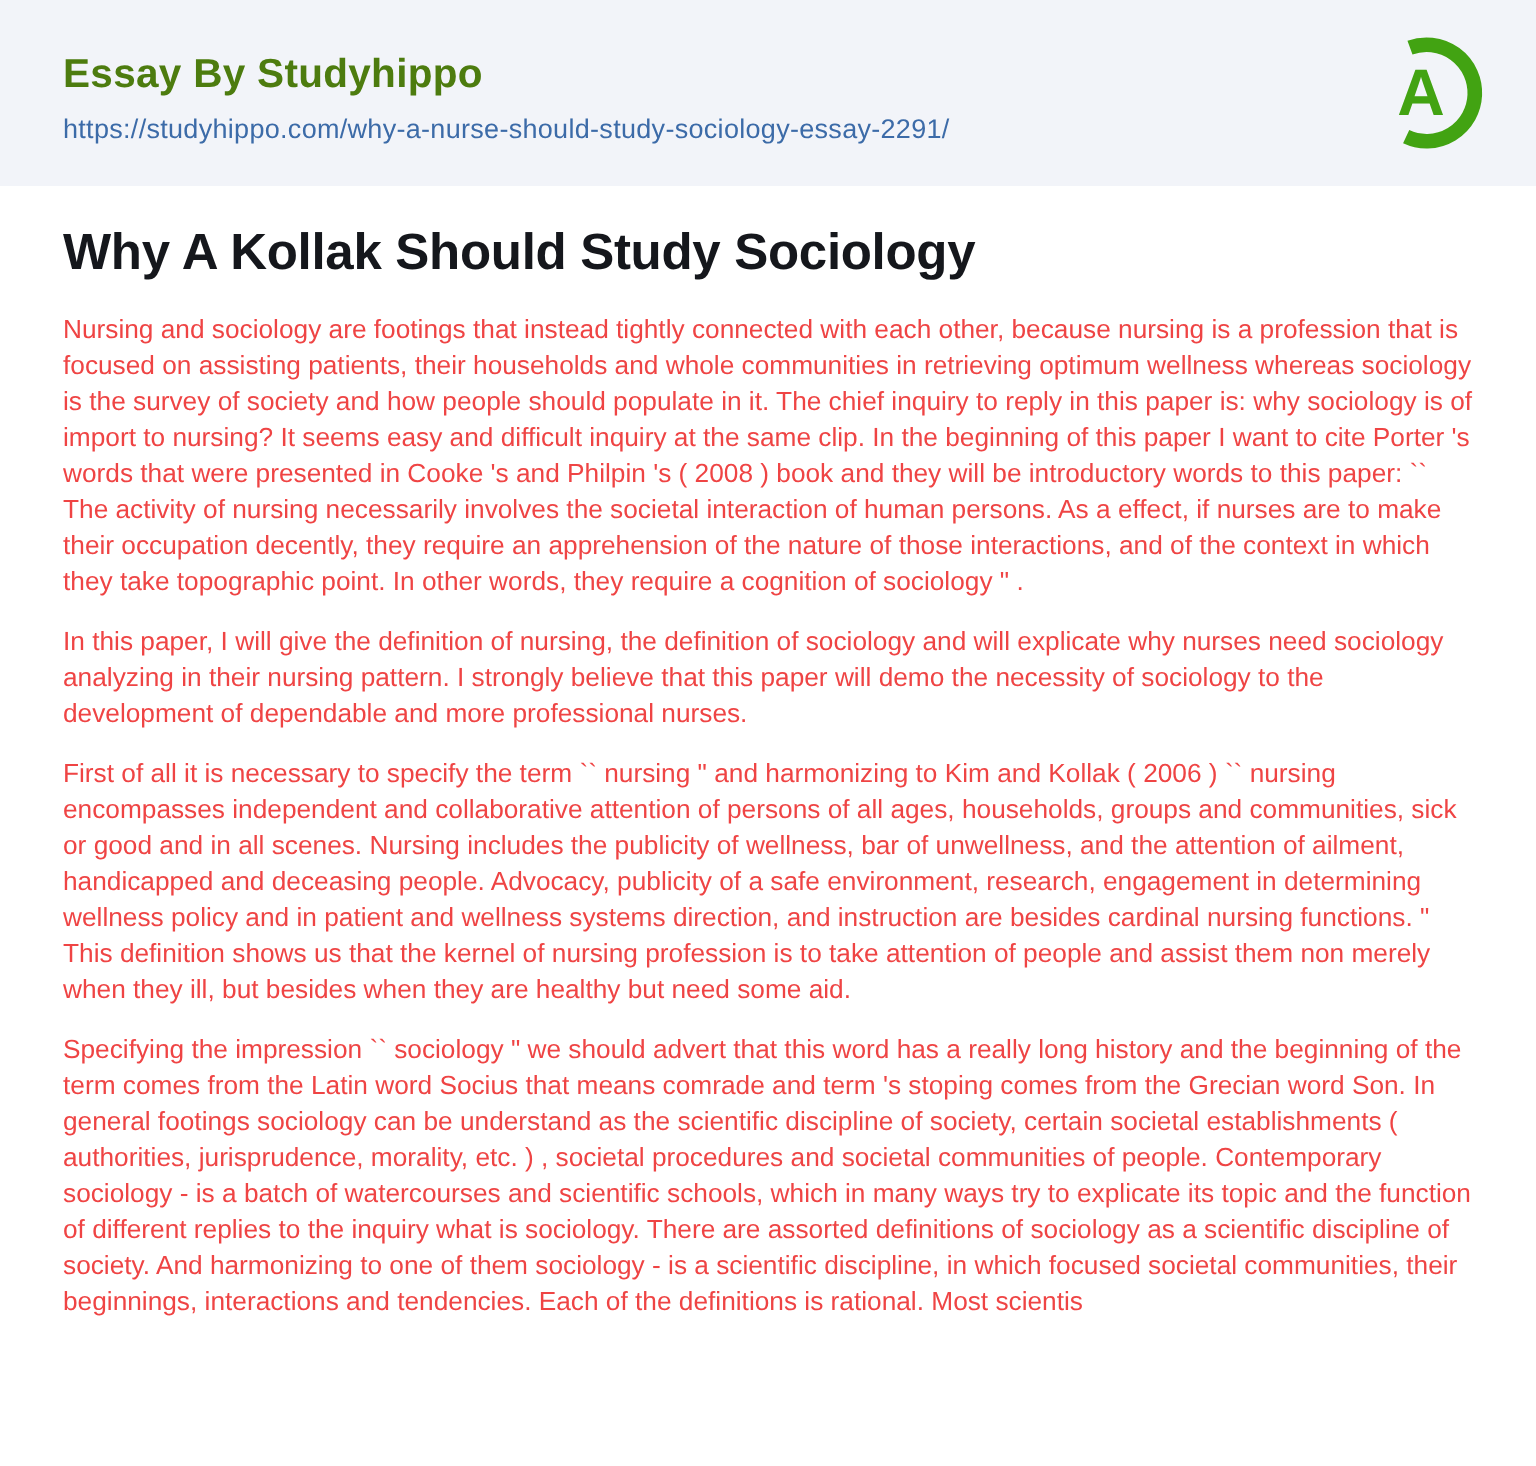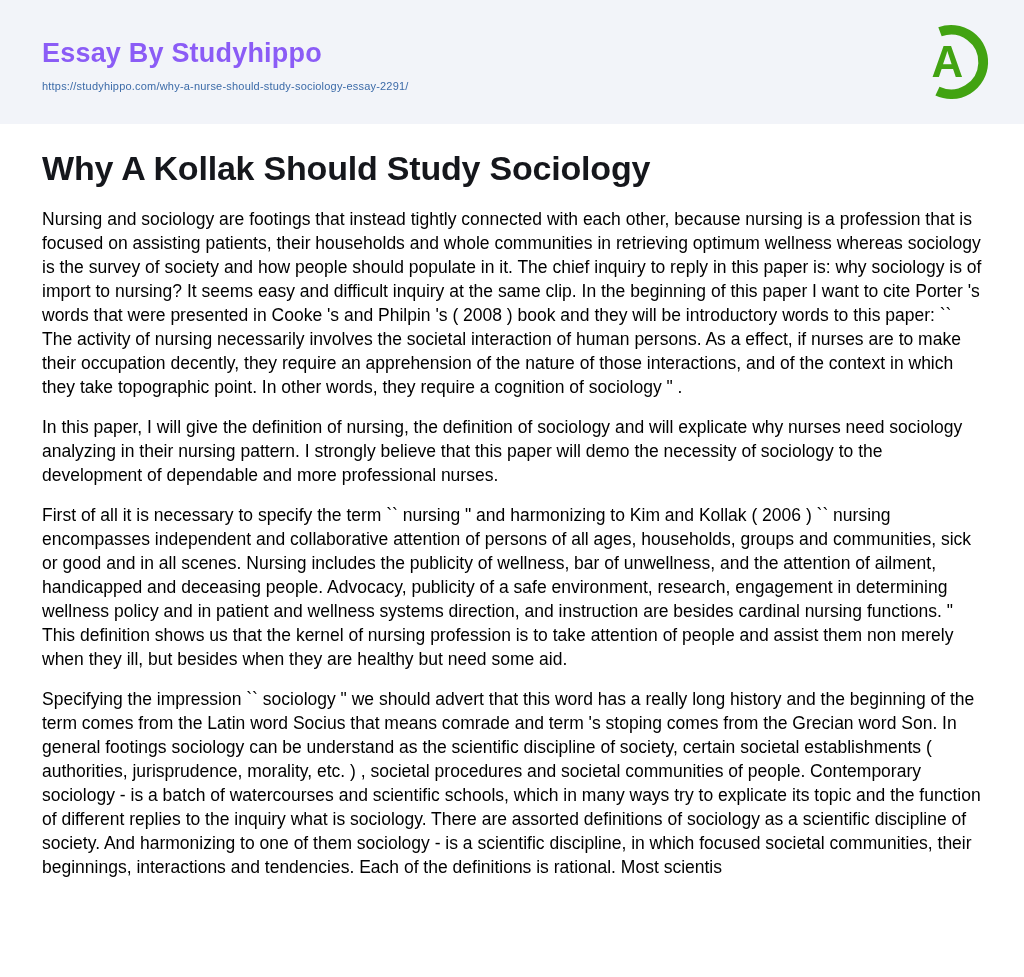--- a/index.html
+++ b/index.html
@@ -18,29 +18,29 @@
     justify-content: space-between;
     padding: 0 34px 0 42px;
   }
   .header-left {
     display: flex;
     flex-direction: column;
     justify-content: center;
     padding-top: 6px;
   }
   .site-title {
-    color: #8b5cf6;
+    color: #4d7c0f;
     font-size: 27px;
     font-weight: 700;
     letter-spacing: 0.2px;
     margin-bottom: 11px;
   }
   .essay-url {
     color: #3c6ba8;
-    font-size: 11px;
+    font-size: 18px;
     text-decoration: none;
     letter-spacing: 0.2px;
   }
   .logo-wrap {
     width: 78px;
     height: 78px;
     flex: 0 0 auto;
   }
 
   .essay-content {
@@ -50,21 +50,21 @@
     margin: 24px 0 19px 0;
     font-size: 34px;
     line-height: 40px;
     font-weight: 700;
     letter-spacing: -0.2px;
     color: #15171c;
   }
   .essay-content p {
     font-size: 17.5px;
     line-height: 24px;
-    color: #000000;
+    color: #ef4444;
     margin: 0 0 16px 0;
     max-width: 944px;
   }
 </style>
 </head>
 <body>
 
 <header class="page-header">
   <div class="header-left">
     <div class="site-title">Essay By Studyhippo</div>

